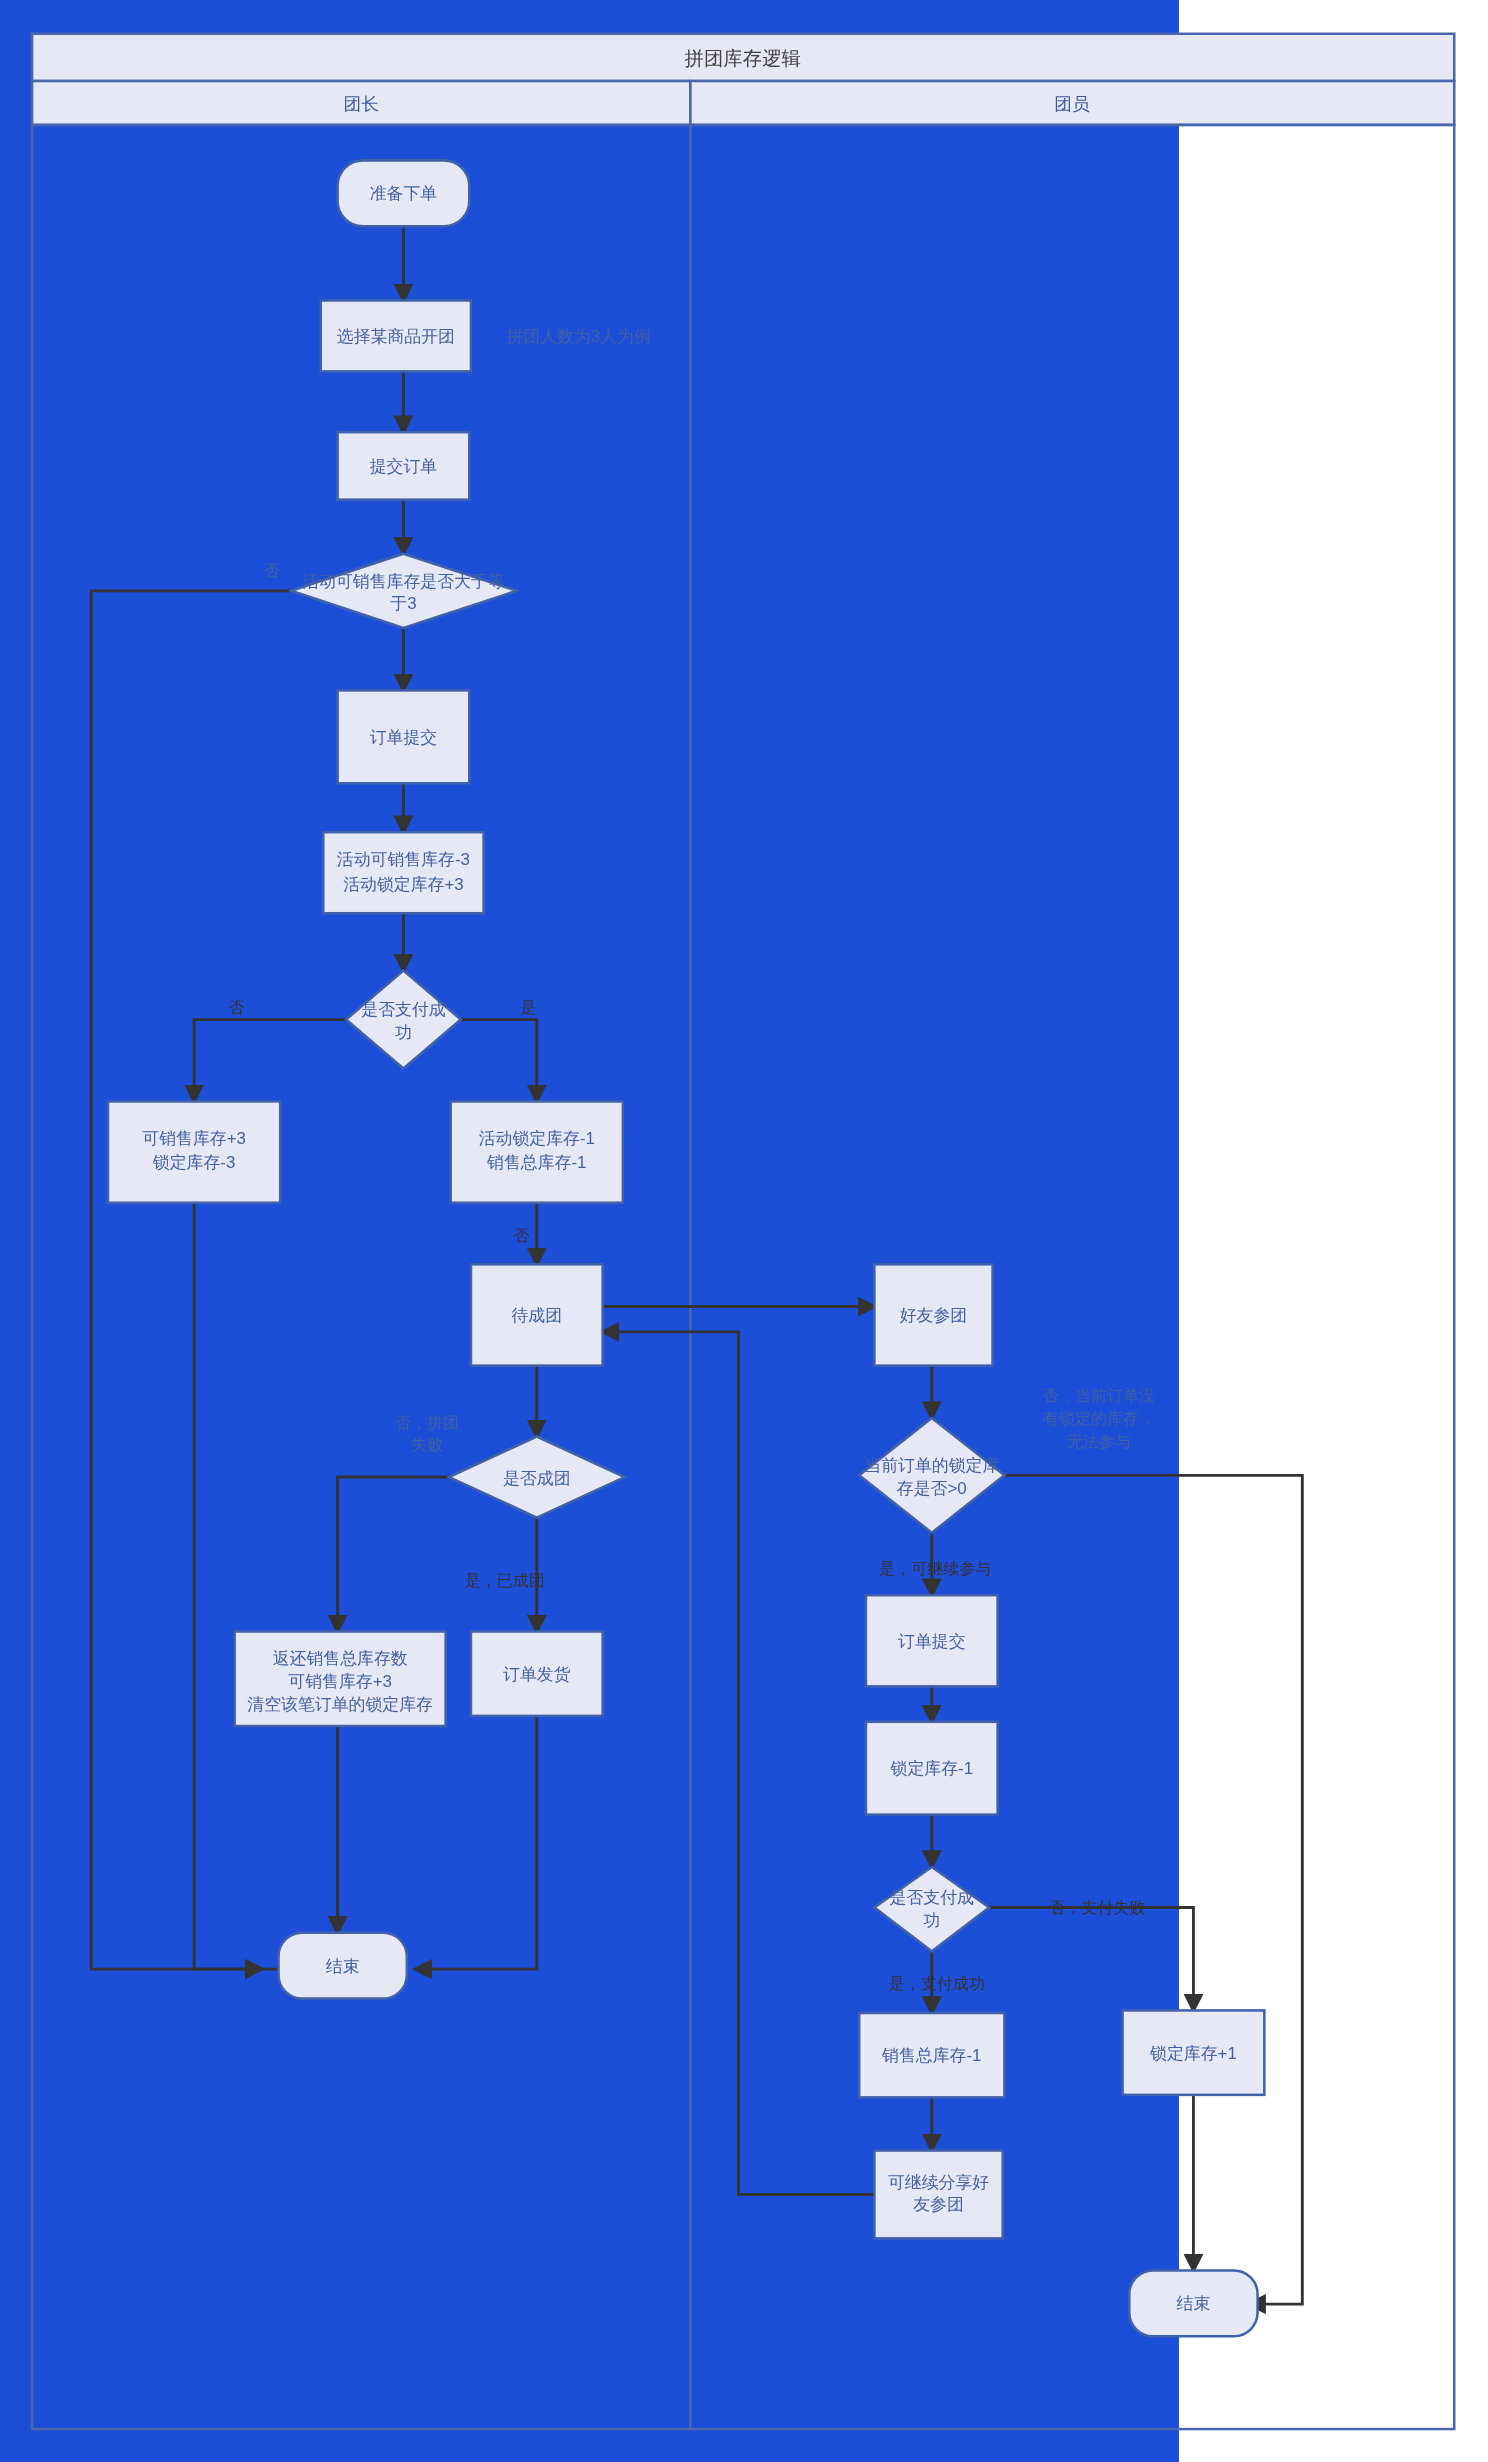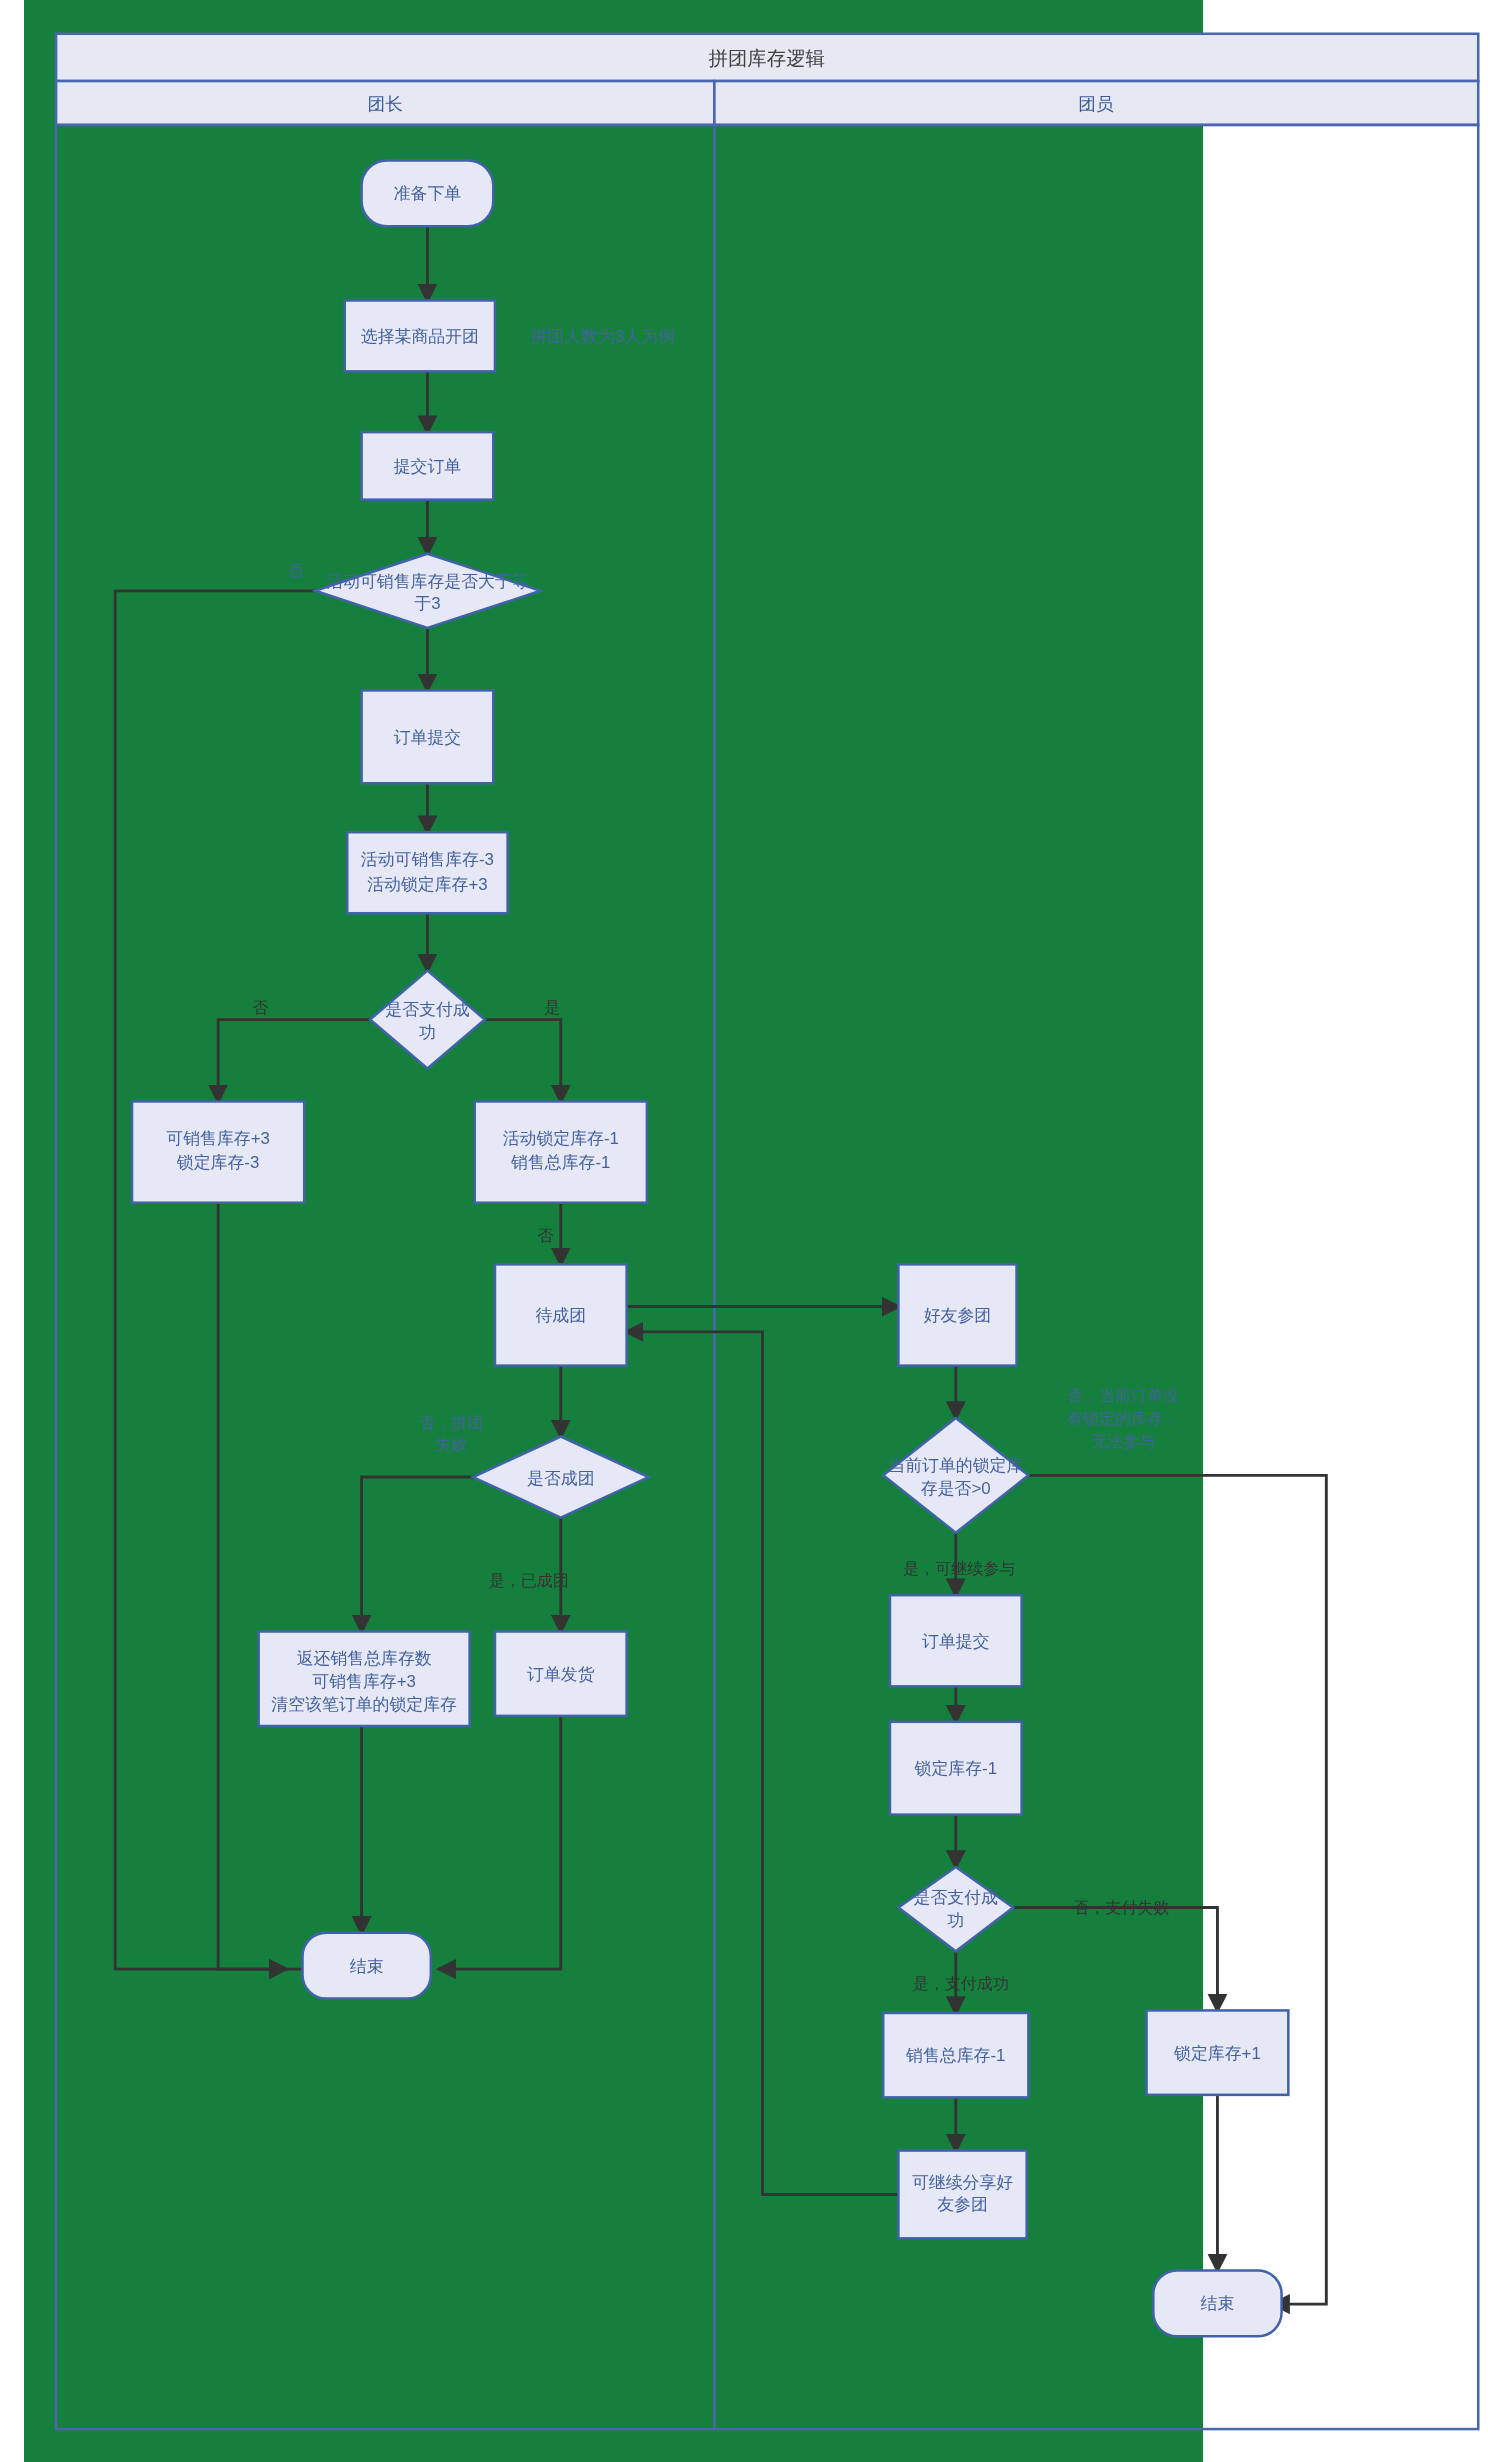--- a/index.html
+++ b/index.html
@@ -8,22 +8,21 @@
     padding: 0;
     background: #ffffff;
   }
   body {
     font-family: "Liberation Sans", "DejaVu Sans", sans-serif;
   }
   #root {
     position: relative;
     width: 1179px;
     height: 2462px;
-    background: #15803d;
-    margin-left: 24px;
+    background: #1d4ed8;
   }
   svg#chart {
     position: absolute;
     left: 0;
     top: 0;
     width: 1488px;
     height: 2462px;
     display: block;
   }
   .pool-band {

